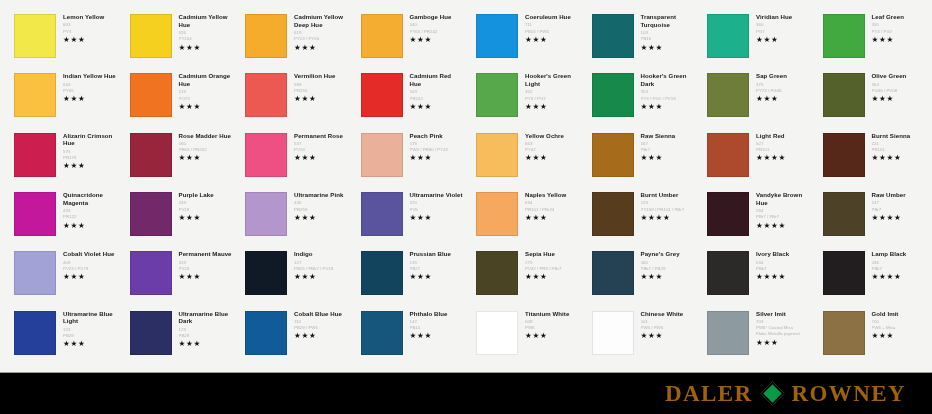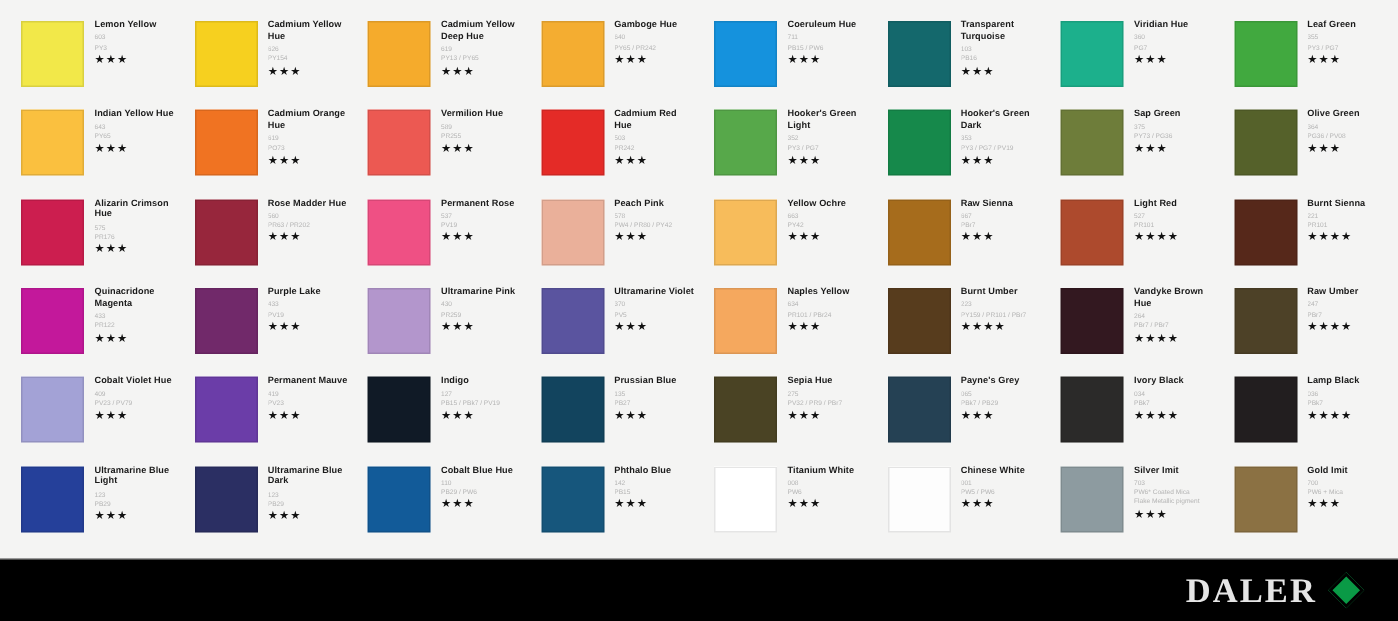--- a/index.html
+++ b/index.html
@@ -94,21 +94,21 @@
   }
   .logo {
     display:flex;
     align-items:center;
     gap:11px;
   }
   .logo-word {
     font-family:"Liberation Serif", serif;
     font-size:23px;
     font-weight:bold;
-    color:#e5e5e5;
+    color:#a16207;
     letter-spacing:1.4px;
   }
   .diamond {
     width:17px; height:17px;
     background:#0a9a46;
     transform:rotate(45deg);
     box-shadow:inset 0 0 0 2px #000000, inset 0 0 0 3px #0a9a46;
   }
 </style>
 </head>
@@ -549,16 +549,17 @@
           <div class="cpig">PW6 + Mica</div>
           <div class="stars">★★★</div>
         </div>
       </div>
     </div>
 
   <div id="footer">
     <div class="logo">
       <span class="logo-word">DALER</span>
       <span class="diamond"></span>
+      <span class="logo-word">ROWNEY</span>
     </div>
   </div>
 
 </div>
 
 </body></html>

